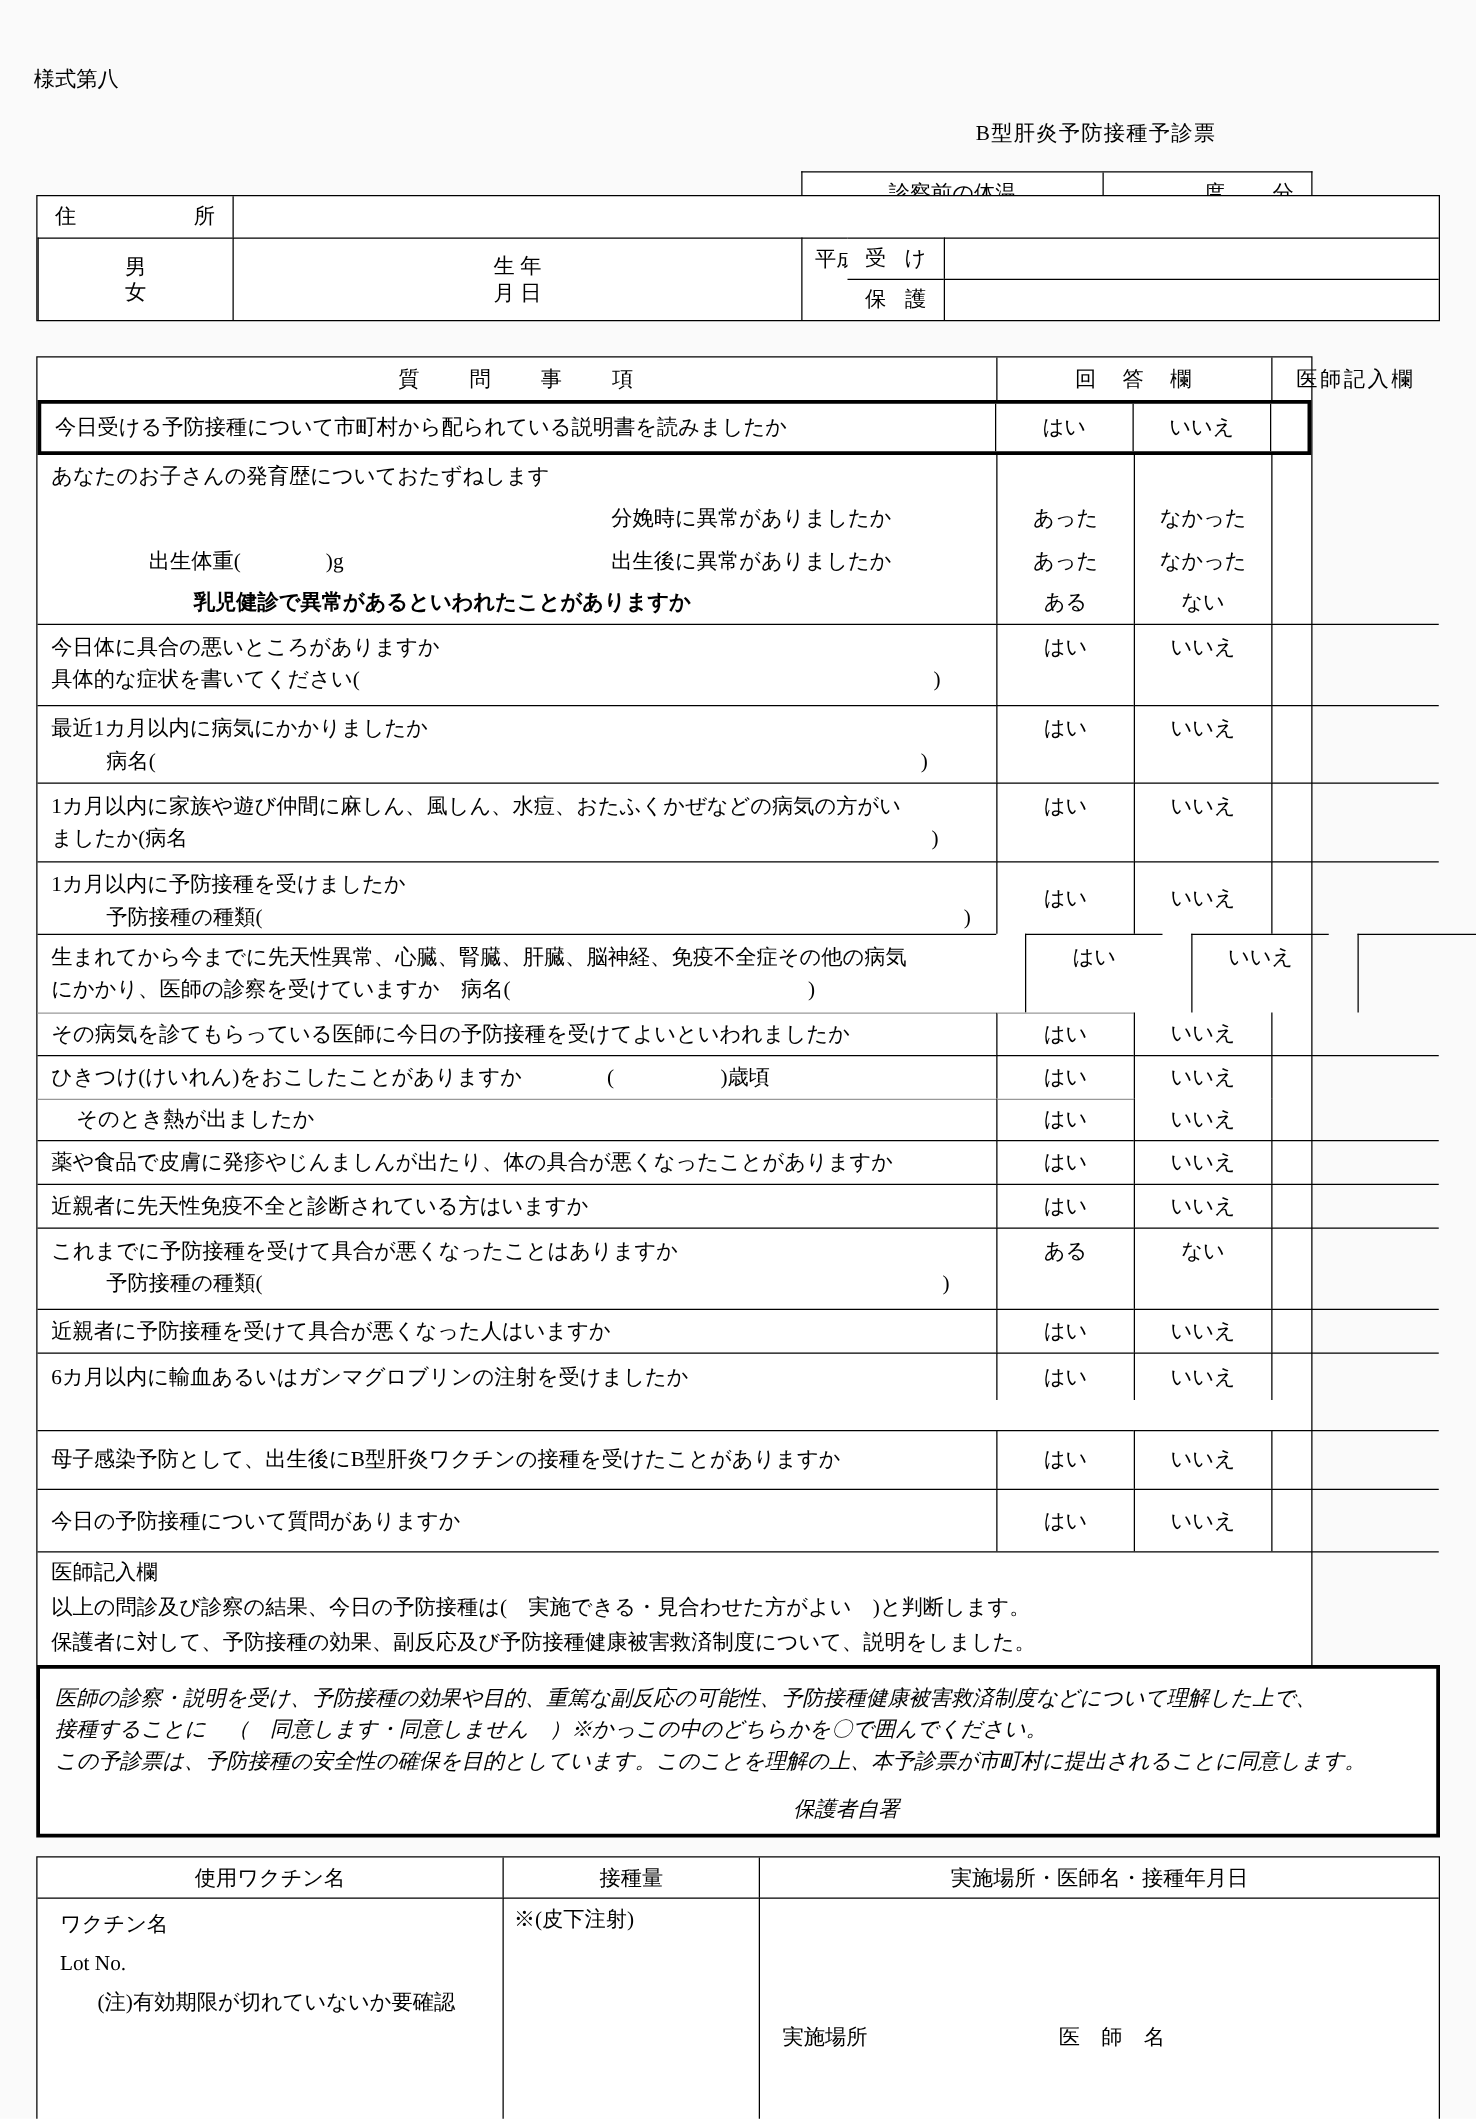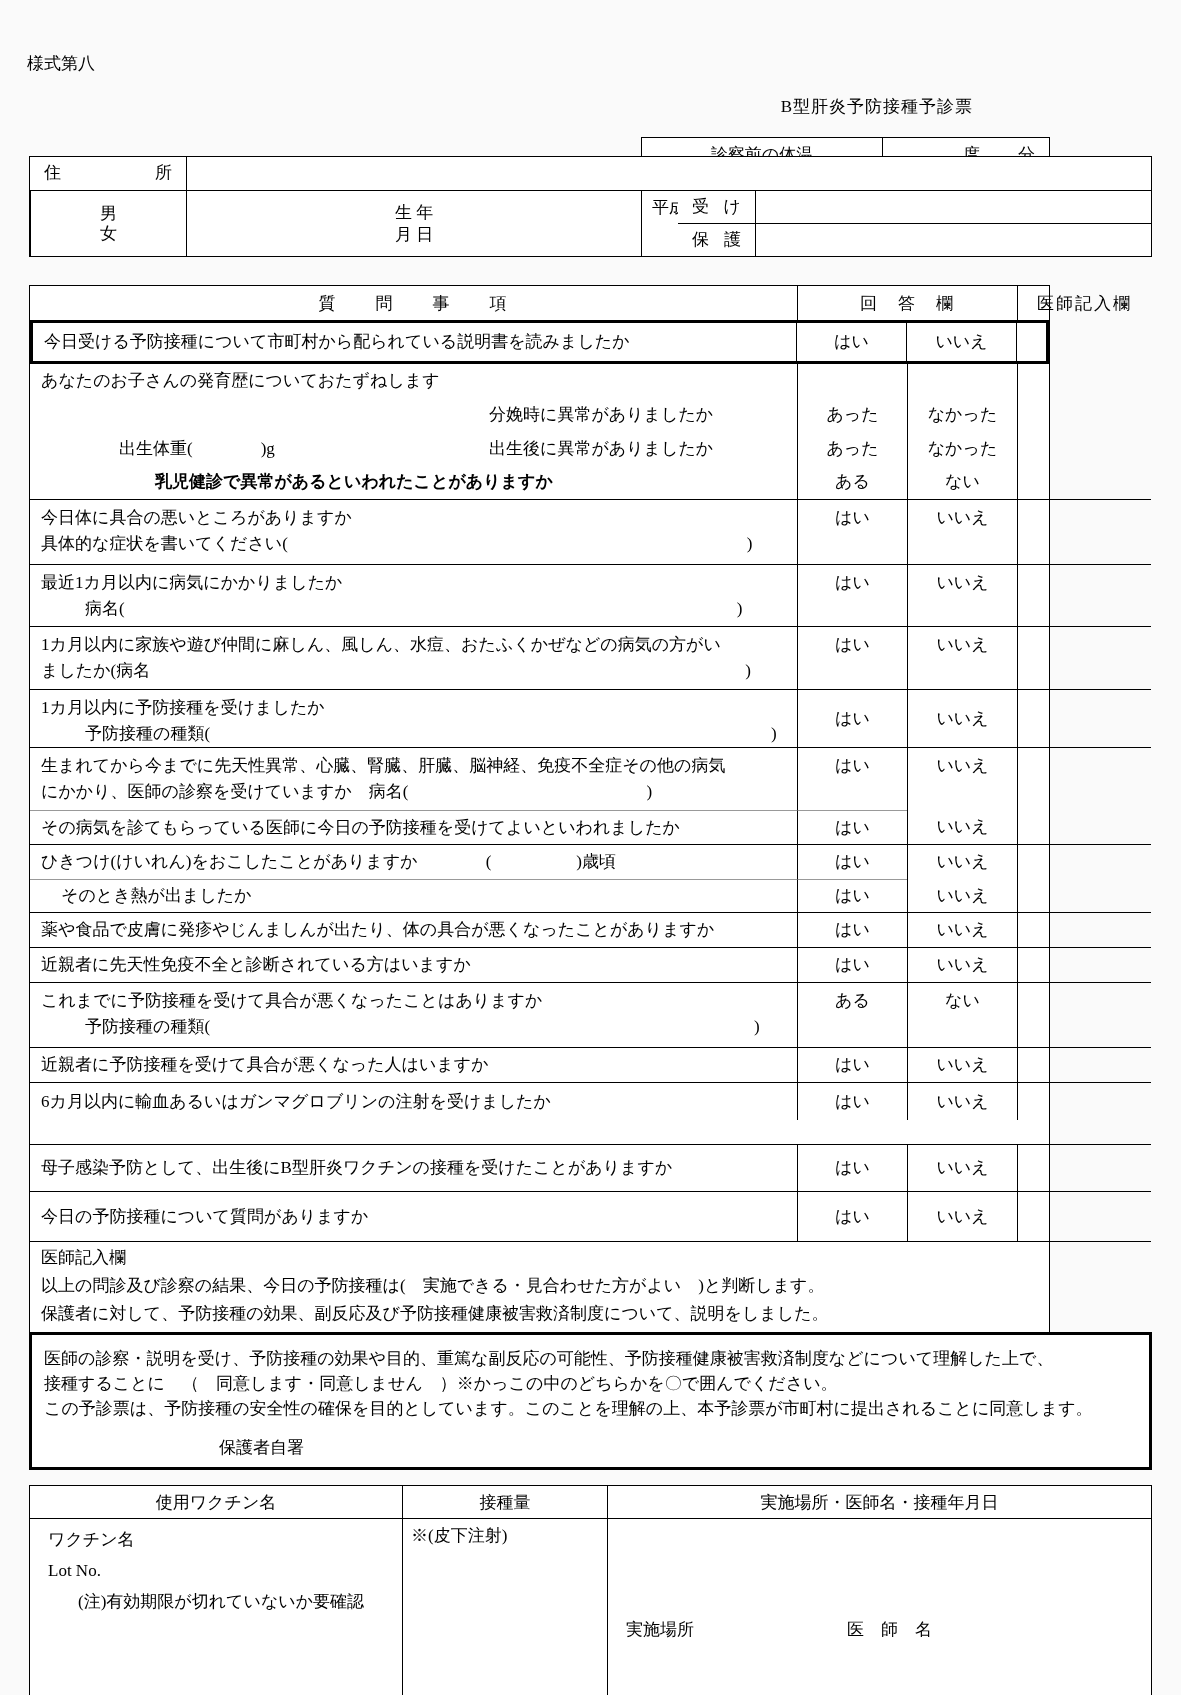--- a/index.html
+++ b/index.html
@@ -55,22 +55,22 @@
   .qc2 .l2 .rt{position:absolute;left:448px;top:0;}
   .qc2 .l3{padding-left:448px;}
   .qc2 .l4{padding-left:114px;font-weight:bold;}
   .ac2{border-left:1px solid #000;}
   .ac2 > div{height:33.75px;line-height:33.75px;text-align:center;}
   
   .docnote{padding:2px 11px;line-height:28px;}
   .docnote .sig{text-align:center;padding-left:100px;}
   
   .consent{left:29px;top:1332px;width:1123px;height:138px;border:3px solid #000;box-sizing:border-box;background:#fff;
-    padding:11px 14px 0 12px;line-height:25px;}
-  .consent .sig{padding-left:175px;margin-top:14px;}
+    padding:11px 14px 0 12px;line-height:25px;font-style:italic;}
+  .consent .sig{text-align:center;padding-left:175px;margin-top:14px;}
   
   .vax{left:29px;top:1485px;width:1123px;border:1px solid #000;box-sizing:border-box;background:#fff;}
   .vrow{display:grid;grid-template-columns:372px 205px 544px;}
   .vrow > div{box-sizing:border-box;overflow:hidden;}
   .vh{height:32px;display:flex;align-items:center;justify-content:center;}
   .vbody > div{border-top:1px solid #000;min-height:98px;}
   .vname{padding:5px 8px 0 18px;line-height:31px;}
   .vname .note{margin-left:30px;}
   .vdose{display:flex;flex-direction:column;justify-content:space-between;padding:5px 22px 4px 8px;}
   .vplace{padding:18px 8px 0 18px;line-height:37px;white-space:pre;}
@@ -173,21 +173,21 @@
     <div class="dc"></div>
   </div>
 
   <div class="qrow rb" style="min-height:57px;">
     <div class="qc"><span>1カ月以内に予防接種を受けましたか</span><br><span class="in44">予防接種の種類(　　　　　　　　　　　　　　　　　　　　　　　　　　　　　　　　　)</span></div>
     <div class="ac mid">はい</div>
     <div class="ac mid">いいえ</div>
     <div class="dc"></div>
   </div>
 
-  <div class="qrow rb" style="min-height:63px;">
+  <div class="qrow rb" style="min-height:63px;gap:23px;">
     <div class="qc"><span>生まれてから今までに先天性異常、心臓、腎臓、肝臓、脳神経、免疫不全症その他の病気</span><br><span>にかかり、医師の診察を受けていますか　病名(　　　　　　　　　　　　　　)</span></div>
     <div class="ac">はい</div>
     <div class="ac">いいえ</div>
     <div class="dc"></div>
   </div>
 
   <div class="qrow" style="min-height:34px;">
     <div class="qc one gt">その病気を診てもらっている医師に今日の予防接種を受けてよいといわれましたか</div>
     <div class="ac mid gt">はい</div>
     <div class="ac mid nt">いいえ</div>

